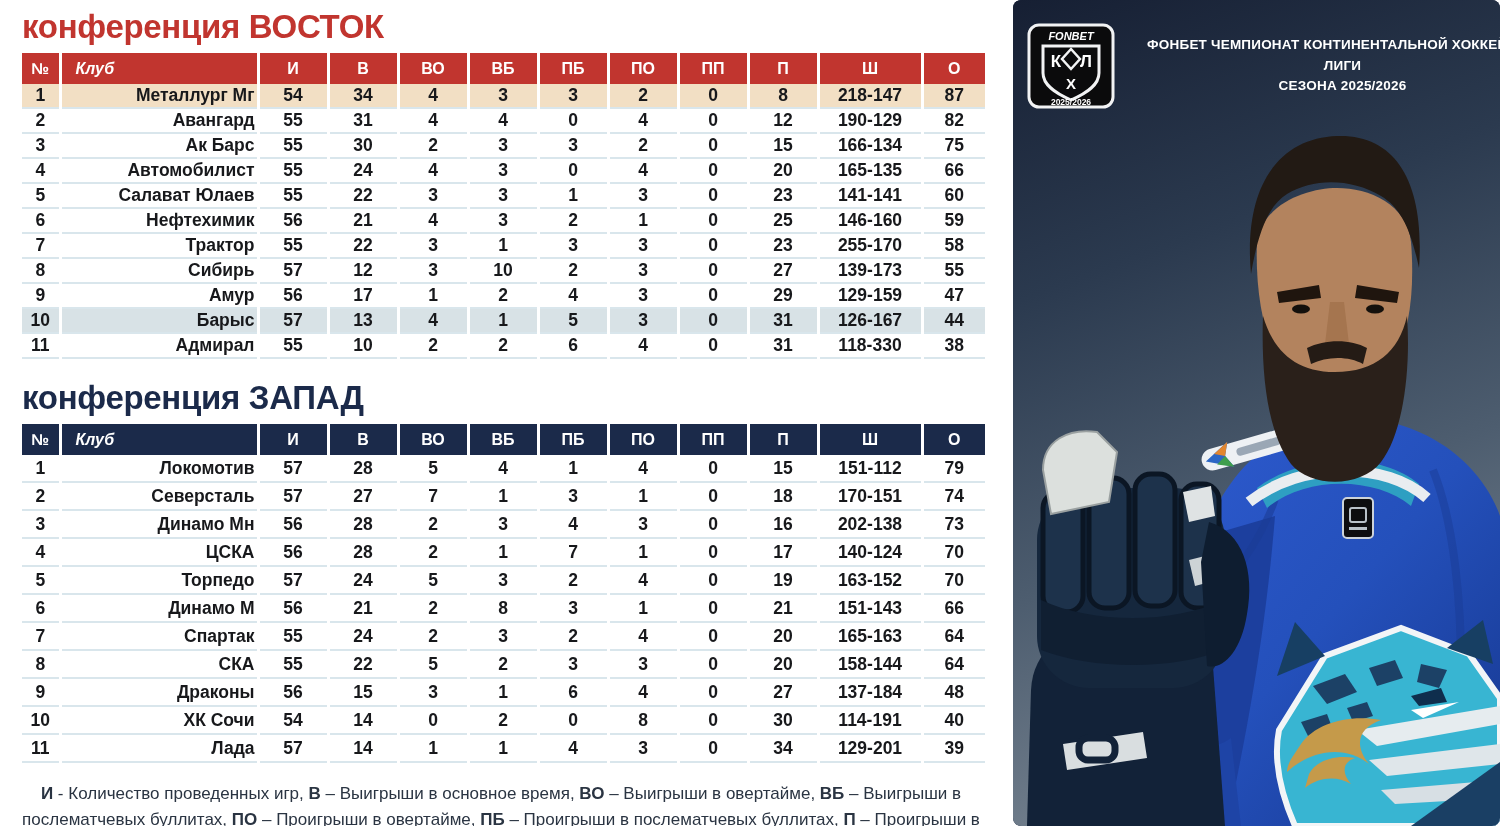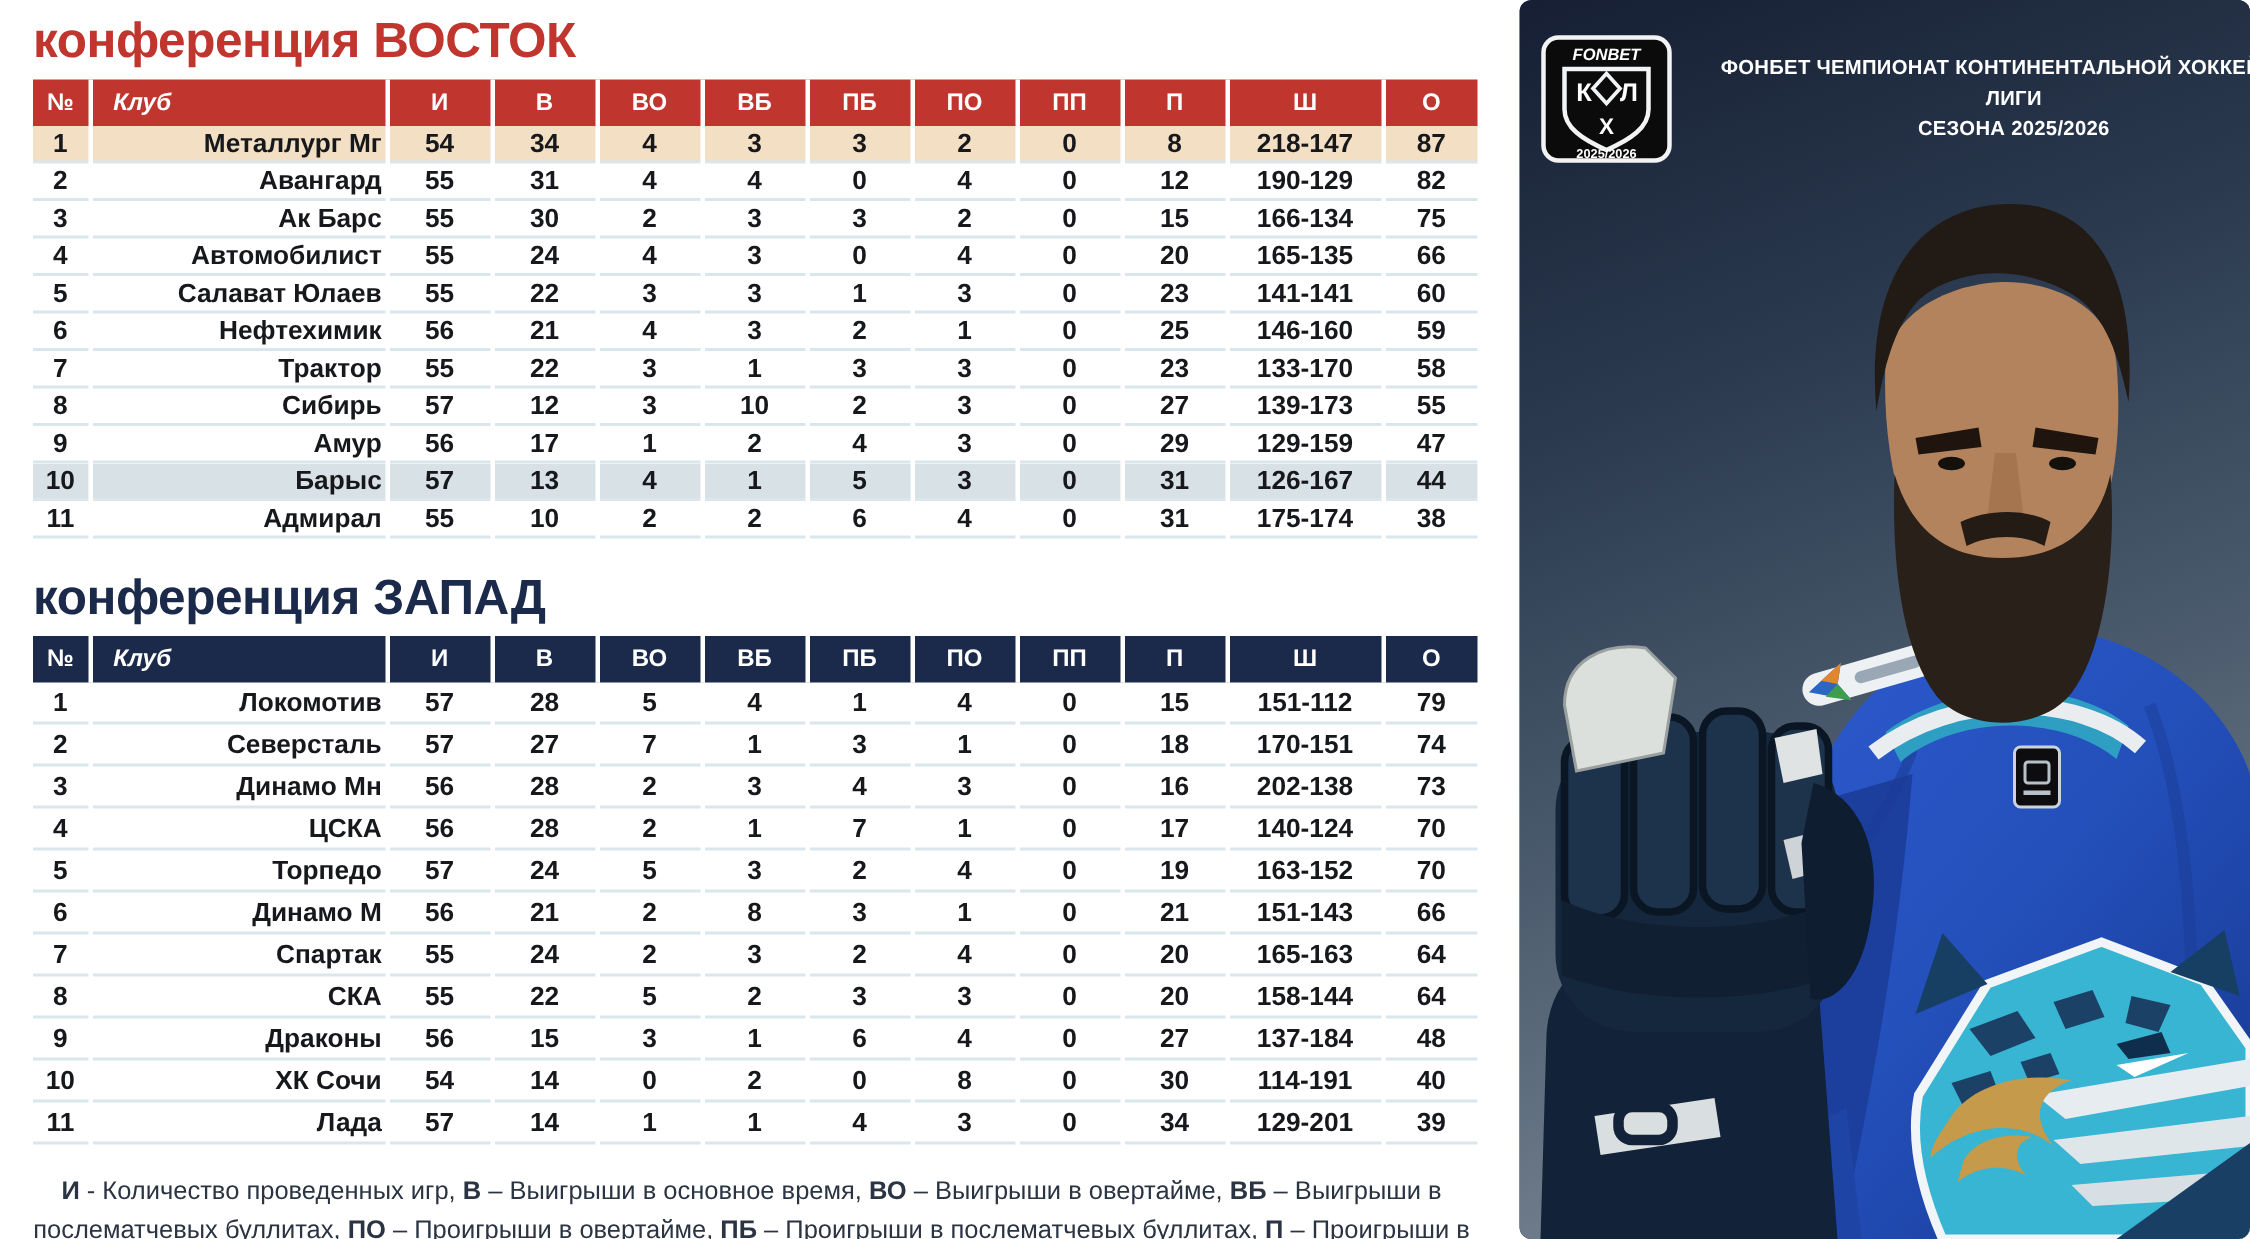--- a/index.html
+++ b/index.html
@@ -184,21 +184,21 @@
             <td>7</td>
             <td class="club">Трактор</td>
             <td>55</td>
             <td>22</td>
             <td>3</td>
             <td>1</td>
             <td>3</td>
             <td>3</td>
             <td>0</td>
             <td>23</td>
-            <td>133-170</td>
+            <td>255-170</td>
             <td>58</td>
           </tr>
           <tr>
             <td>8</td>
             <td class="club">Сибирь</td>
             <td>57</td>
             <td>12</td>
             <td>3</td>
             <td>10</td>
             <td>2</td>
@@ -240,21 +240,21 @@
             <td>11</td>
             <td class="club">Адмирал</td>
             <td>55</td>
             <td>10</td>
             <td>2</td>
             <td>2</td>
             <td>6</td>
             <td>4</td>
             <td>0</td>
             <td>31</td>
-            <td>175-174</td>
+            <td>118-330</td>
             <td>38</td>
           </tr>
         </tbody>
     </table>
   </section>
 
   <section class="conf" data-conf="1" style="--accent: #1b2a4a;">
     <h2 class="conf-title">конференция ЗАПАД</h2>
     <table>
       <colgroup>

